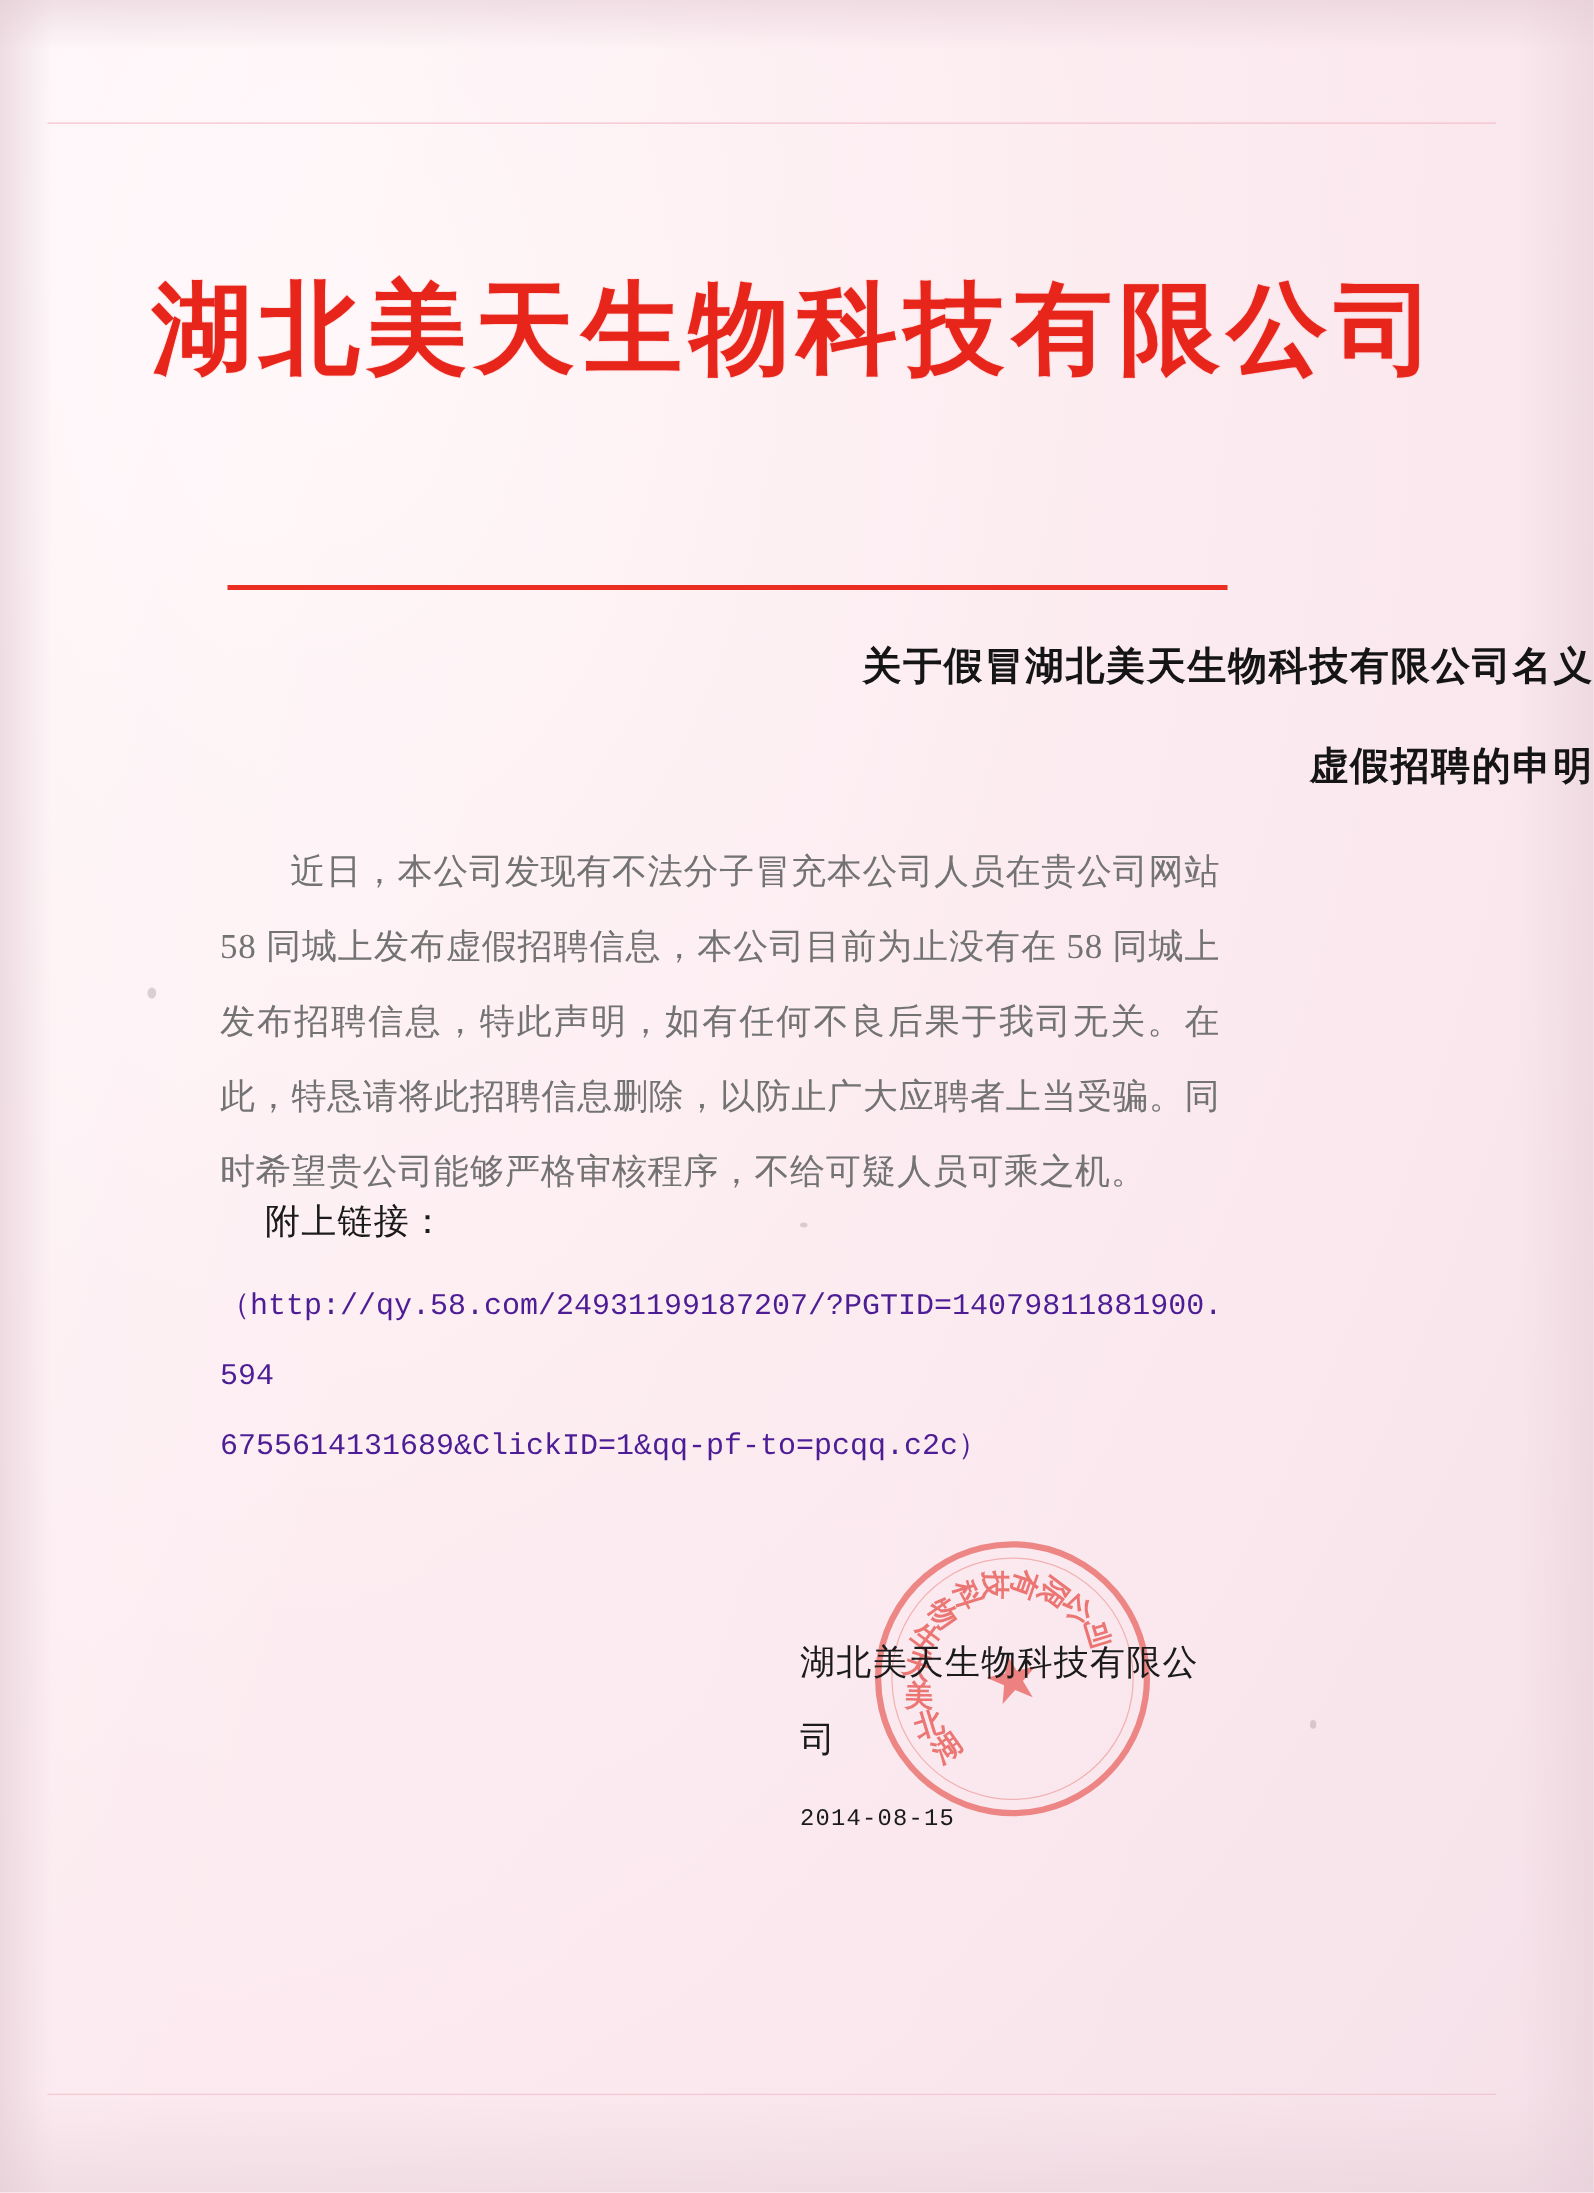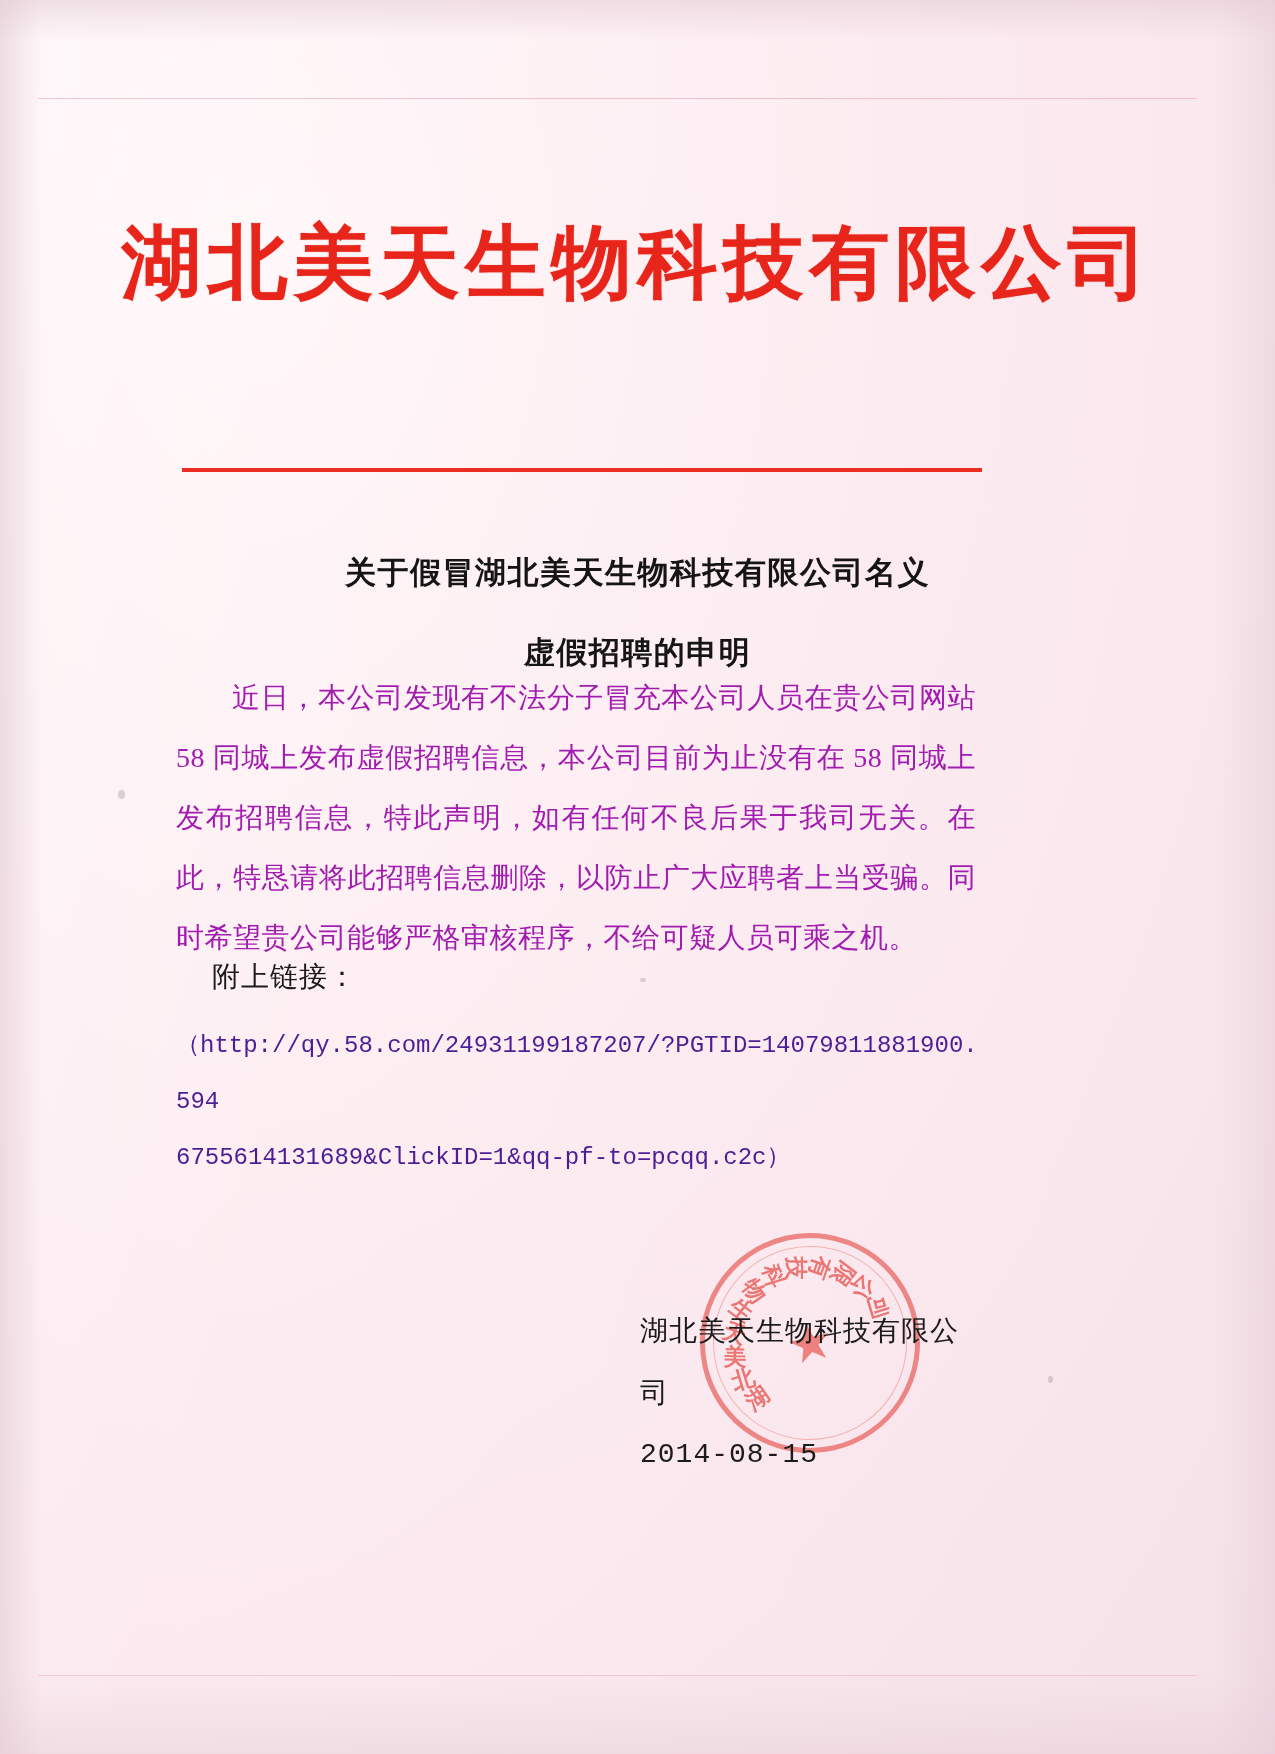--- a/index.html
+++ b/index.html
@@ -101,39 +101,38 @@
     left: 182px;
     width: 800px;
     height: 4px;
     background: #ec2d22;
   }
 
   .doc-heading {
     position: absolute;
     left: 0;
     width: 1275px;
-    text-align: center;
+    text-align: right;
     font-family: "Liberation Sans", "DejaVu Sans", sans-serif;
     font-weight: bold;
     color: #151515;
     font-size: 31px;
     letter-spacing: 1.5px;
-    margin-top: 40px;
   }
   .doc-heading.line1 { top: 512px; }
   .doc-heading.line2 { top: 592px; }
 
   .body-text {
     position: absolute;
     left: 176px;
     top: 668px;
     width: 800px;
     font-size: 28px;
     line-height: 60px;
-    color: #a21caf;
+    color: #737373;
     text-align: justify;
     text-justify: inter-ideograph;
     letter-spacing: 0.5px;
   }
   .body-text .indent { display: inline-block; width: 56px; }
 
   .attach-label {
     position: absolute;
     left: 176px;
     top: 958px;
@@ -162,21 +161,21 @@
     top: 1300px;
     width: 340px;
     text-align: left;
     font-size: 28px;
     color: #1b1b1b;
     line-height: 62px;
     letter-spacing: 1px;
   }
   .sig-date {
     font-family: "Liberation Mono", "DejaVu Sans Mono", monospace;
-    font-size: 28px;
+    font-size: 19px;
     letter-spacing: 1px;
   }
 
   
   .seal {
     position: absolute;
     left: 700px;
     top: 1233px;
     width: 210px;
     height: 210px;

